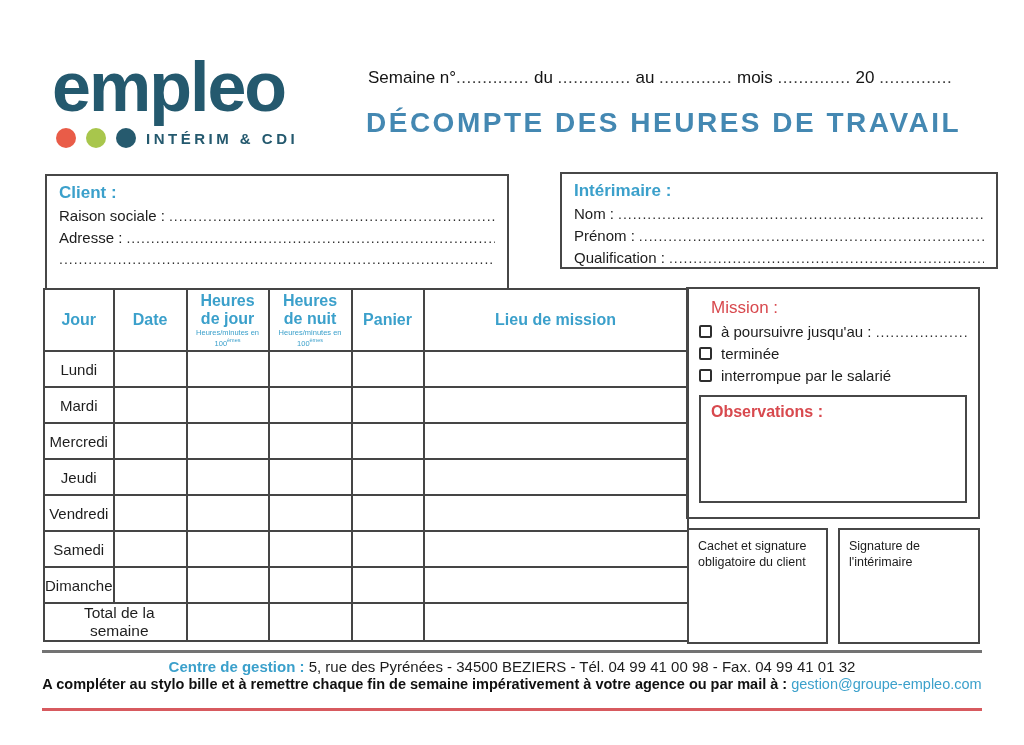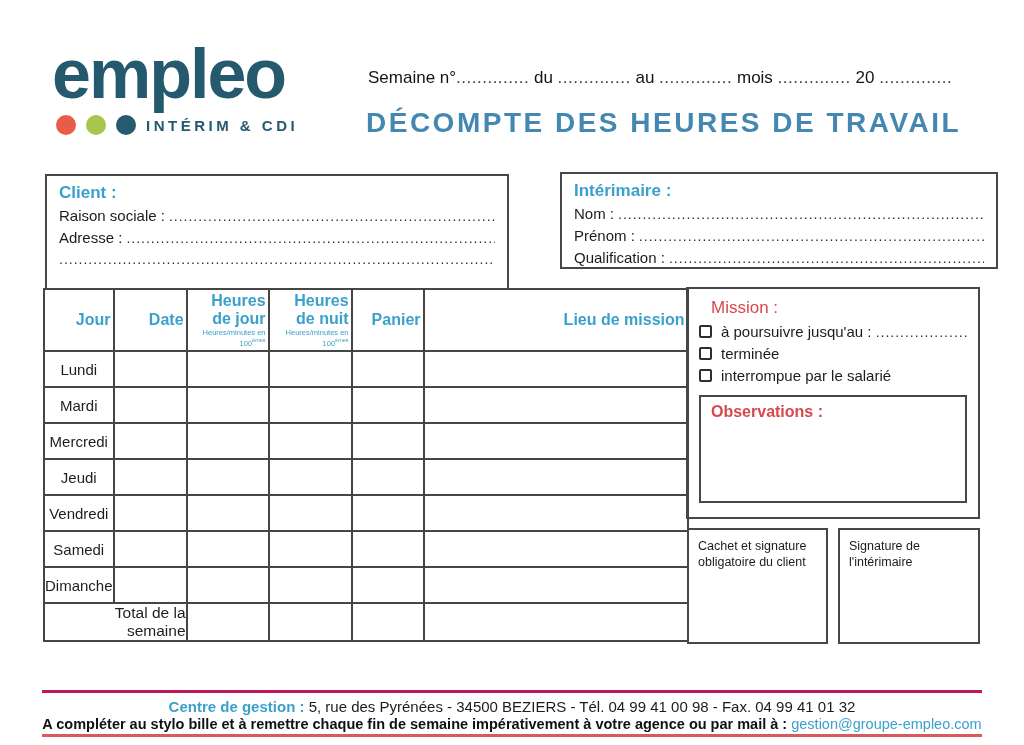--- a/index.html
+++ b/index.html
@@ -3,21 +3,21 @@
 <meta charset="utf-8">
 <style>
   * { margin:0; padding:0; box-sizing:border-box; }
   html,body { background:#ffffff; }
   .page {
     position:relative; width:1024px; height:745px; background:#fff;
     font-family:"Liberation Sans", sans-serif; color:#1c1c1c; overflow:hidden;
   }
 
   
-  .logo { position:absolute; left:52px; top:39px; width:270px; }
+  .logo { position:absolute; left:52px; top:52px; width:270px; }
   .logo-word { font-size:70px; font-weight:bold; letter-spacing:-2px; color:#24596E; line-height:1; }
   .logo-sub { display:flex; align-items:center; margin-top:6px; margin-left:4px; }
   .logo-dot { width:20px; height:20px; border-radius:50%; margin-right:10px; display:inline-block; }
   .dot-red   { background:#E95C48; }
   .dot-green { background:#A8C64C; }
   .dot-teal  { background:#265A6E; }
   .logo-tagline { font-size:15px; font-weight:bold; letter-spacing:3.5px; color:#24596E; }
 
   
   .week-line { position:absolute; left:368px; top:68px; width:640px; font-size:17px; color:#141414; white-space:nowrap; }
@@ -33,47 +33,47 @@
   .client-box { left:45px; top:174px; width:464px; height:122px; }
   .interim-box { left:560px; top:172px; width:438px; height:97px; }
   .box-heading { font-size:17px; font-weight:bold; color:#3BA0CB; margin-bottom:2px; }
   .field-line { display:flex; align-items:baseline; font-size:15px; line-height:21px; color:#1c1c1c; overflow:hidden; }
   .field-line .flabel { white-space:nowrap; margin-right:4px; }
   .dots { flex:1; overflow:hidden; white-space:nowrap; color:#2e2e2e; letter-spacing:1px; font-size:14px; }
 
   
   .hours-table { position:absolute; left:43px; top:288px; border-collapse:collapse; table-layout:fixed; }
   .hours-table th, .hours-table td { border:2px solid #454545; background:#fff; }
-  .hours-table th { height:50px; font-size:16px; font-weight:bold; color:#3BA0CB; text-align:right; vertical-align:middle; line-height:1.1; padding:2px; }
+  .hours-table th { height:50px; font-size:16px; font-weight:bold; color:#3BA0CB; text-align:center; vertical-align:middle; line-height:1.1; padding:2px; }
   .th-sub { display:block; font-size:7.5px; font-weight:normal; color:#3BA0CB; margin-top:2px; letter-spacing:0; }
   .th-sub sup { font-size:5.5px; }
   .hours-table td { height:36px; }
   td.day { text-align:center; font-size:15px; color:#1e1e1e; }
   tr.total-row td { height:34px; }
-  td.total { text-align:right; font-size:15.5px; color:#1e1e1e; padding-left:8px; }
+  td.total { text-align:center; font-size:15.5px; color:#1e1e1e; padding-left:8px; }
 
   
   .mission-box { position:absolute; left:686px; top:287px; width:294px; height:232px; border:2px solid #474747; padding:9px 11px; }
   .mission-heading { font-size:17px; font-weight:normal; color:#D8494E; margin-bottom:4px;margin-left:12px; }
   .option-row { display:flex; align-items:center; margin:5px 0; font-size:15px; color:#1c1c1c; overflow:hidden; white-space:nowrap; }
   .checkbox { width:13px; height:13px; border:2px solid #2e2e2e; border-radius:2px; margin-right:9px; flex:0 0 auto; background:#fff; }
   .opt-dots { color:#2e2e2e; letter-spacing:1px; font-size:14px; overflow:hidden; }
   .obs-box { margin-top:11px; border:2px solid #474747; height:108px; padding:6px 10px; }
   .obs-heading { font-size:16px; font-weight:bold; color:#D8494E; }
 
   
   .sig-box { position:absolute; top:528px; height:116px; border:2px solid #474747; padding:8px 9px; font-size:12.5px; line-height:1.3; color:#1c1c1c; }
   .sig-client { left:687px; width:141px; }
   .sig-interim { left:838px; width:142px; }
 
   
   .footer {
-    position:absolute; left:42px; top:650px; width:940px; height:47px;
-    border-top:3px solid #be185d; border-bottom:3px solid #D75A5F;
-    text-align:center; padding-top:5px;margin-top:40px;
+    position:absolute; left:42px; top:650px; width:940px; height:61px;
+    border-top:3px solid #737373; border-bottom:3px solid #D75A5F;
+    text-align:center; padding-top:5px;
   }
   .footer-line1 { font-size:15px; color:#1c1c1c; margin-bottom:1px; }
   .footer-line1 .blue-bold { color:#3BA0CB; font-weight:bold; }
   .footer-line2 { font-size:14.5px; font-weight:bold; color:#111; }
   .footer-line2 .email { color:#3BA0CB; font-weight:normal; }
 </style>
 </head>
 <body>
 
 <div class="page">

